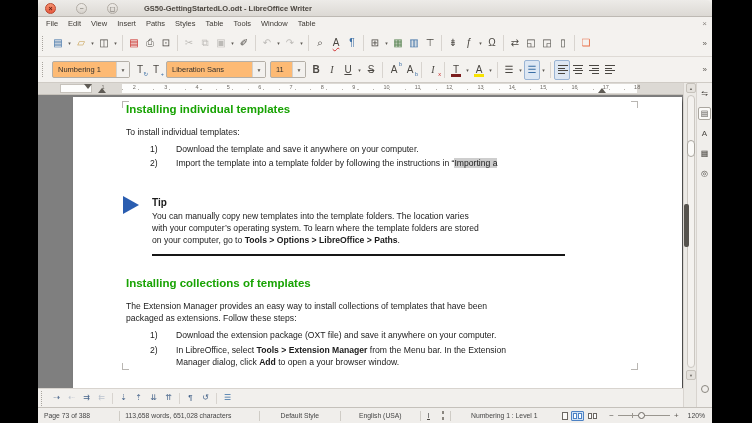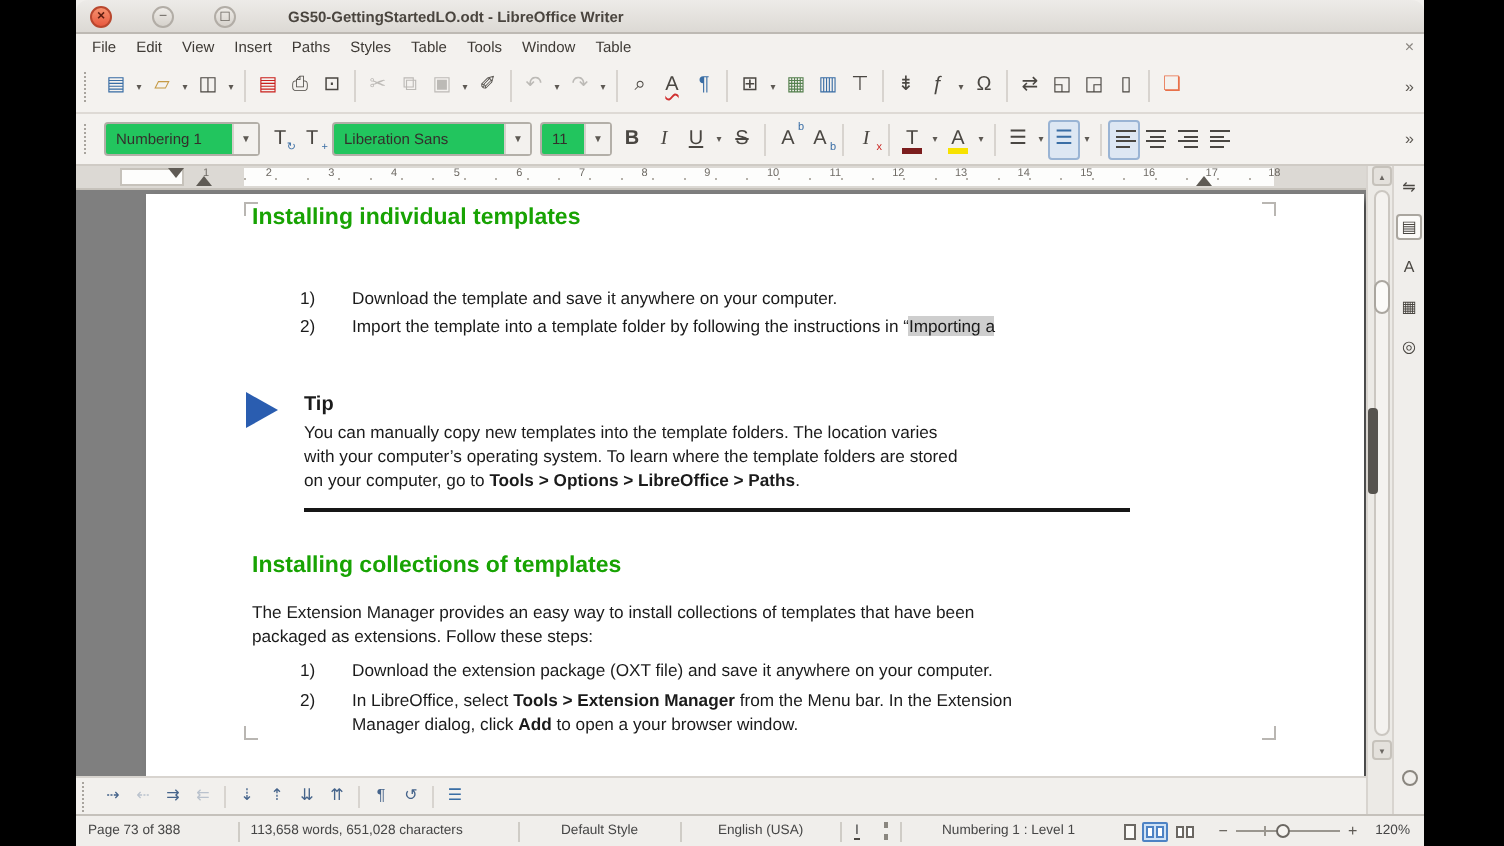--- a/index.html
+++ b/index.html
@@ -41,21 +41,21 @@
   .ddarrow{width:7px;font-size:5px;color:#5d5953;text-align:center;}
   .tsep{width:1px;height:16px;background:#d8d4cf;margin:0 3px;}
   .overflow{margin-left:auto;font-size:8px;color:#5d5953;padding-right:2px;}
   .g.bold{font-weight:bold;}.g.italic{font-style:italic;font-family:"Liberation Serif",serif;}
   .g.under{text-decoration:underline;}.g.strike{text-decoration:line-through;}
   .icon.bars{flex-direction:column;justify-content:center;align-items:flex-start;gap:1.5px;padding:0 3px;width:16px;box-sizing:border-box;}
   .icon.bars i{display:block;height:1px;background:#4a4742;}
   .icon.bars i:nth-child(odd){width:10px;}.icon.bars i:nth-child(even){width:7px;}
   .icon.bars-center{align-items:center;}.icon.bars-right{align-items:flex-end;}
   .icon.bars-justify i{width:10px;}
-  .combo{display:flex;align-items:center;background:#22c55e;border:1px solid #b3afa8;border-radius:2px;
+  .combo{display:flex;align-items:center;background:#fdba74;border:1px solid #b3afa8;border-radius:2px;
     height:17px;font-size:7.5px;color:#33302c;box-sizing:border-box;margin:0 2px;}
   .combo .ctext{padding-left:5px;white-space:nowrap;overflow:hidden;flex:1;}
   .combo .carrow{width:12px;height:100%;border-left:1px solid #d5d1cb;background:#f3f1ee;
     display:flex;align-items:center;justify-content:center;font-size:5px;color:#5d5953;}
 
   
   .ruler{position:absolute;left:0;top:83px;width:645px;height:12px;background:#dcd9d4;border-bottom:1px solid #c6c2bb;box-sizing:border-box;}
   .ruler-white{position:absolute;left:84px;width:515px;top:1px;bottom:1px;background:#fdfdfc;}
   .ruler-box{position:absolute;left:22px;width:32px;top:1px;bottom:1px;background:#fdfdfc;border:1px solid #c6c2bb;box-sizing:border-box;}
   .ruler-dots{position:absolute;left:84px;width:515px;top:6px;height:1px;
@@ -376,20 +376,21 @@
     </div>
 
     <div class="docarea">
       <div class="page">
         <span class="corner tl" style="left:49px;top:4px"></span>
         <span class="corner tr" style="left:558px;top:4px"></span>
         <span class="corner bl2" style="left:49px;top:266px"></span>
         <span class="corner br" style="left:558px;top:266px"></span>
 
         <div class="dh2" style="left:53px;top:6px">Installing individual templates</div>
+        <div class="dtxt" style="left:53px;top:29px">To install individual templates:</div>
 
         <div class="list-item" style="left:77px;top:46px">
           <span class="num">1)</span>
           <span class="dtxt" style="position:static">
               <div class="tline"><span>Download the template and save it anywhere on your computer.</span></div>
             </span>
         </div>
         <div class="list-item" style="left:77px;top:60px">
           <span class="num">2)</span>
           <span class="dtxt" style="position:static">

